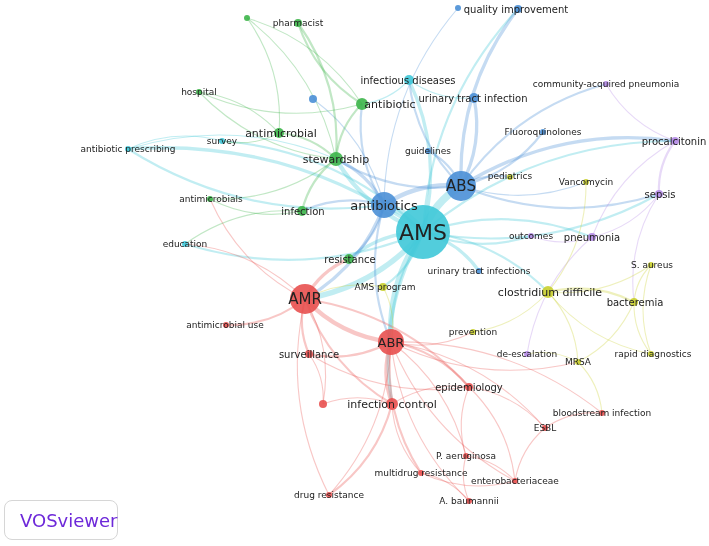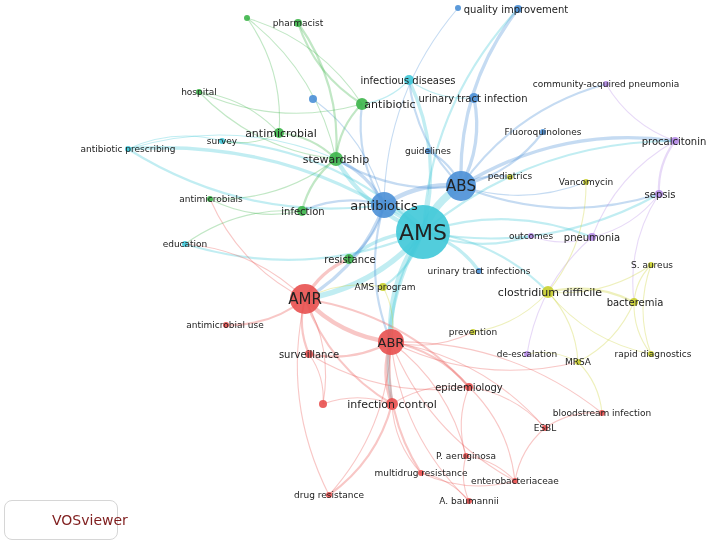--- a/index.html
+++ b/index.html
@@ -1,20 +1,20 @@
 <!DOCTYPE html>
 <html><head>
 <meta charset="utf-8">
 <style>
   html, body { margin:0; padding:0; background:#ffffff; }
   body { width:709px; height:546px; position:relative; overflow:hidden; font-family:"DejaVu Sans", sans-serif; }
   #net { position:absolute; left:0; top:0; width:709px; height:546px; }
   .lbl { font-family:"DejaVu Sans", sans-serif; fill:#222; text-anchor:middle; dominant-baseline:central; }
   .logo-box { position:absolute; left:4px; top:500px; width:114px; height:40px; border:1px solid #d6d6d6; border-radius:8px; background:#fff; display:flex; align-items:center; gap:6px; box-sizing:border-box; padding-left:9px; }
-  .logo-text { font-family:"DejaVu Sans", sans-serif; font-size:14px; color:#7f1d1d;margin-left:32px; }
+  .logo-text { font-family:"DejaVu Sans", sans-serif; font-size:18px; color:#6d28d9; }
 </style>
 </head>
 <body>
 
 <svg id="net" viewBox="0 0 709 546" xmlns="http://www.w3.org/2000/svg">
   <g id="edges">
       <path d="M423,232 Q433.72,202.16 461,186" fill="none" stroke="#3fc8d8" stroke-opacity="0.32" stroke-width="7.700000000000001"></path>
       <path d="M423,232 Q408.36,211.48 384,205" fill="none" stroke="#3fc8d8" stroke-opacity="0.32" stroke-width="6.6000000000000005"></path>
       <path d="M423,232 Q376.06,286.74 305,299" fill="none" stroke="#3fc8d8" stroke-opacity="0.32" stroke-width="5.5"></path>
       <path d="M423,232 Q387.2,281.24 391,342" fill="none" stroke="#3fc8d8" stroke-opacity="0.32" stroke-width="5.5"></path>

